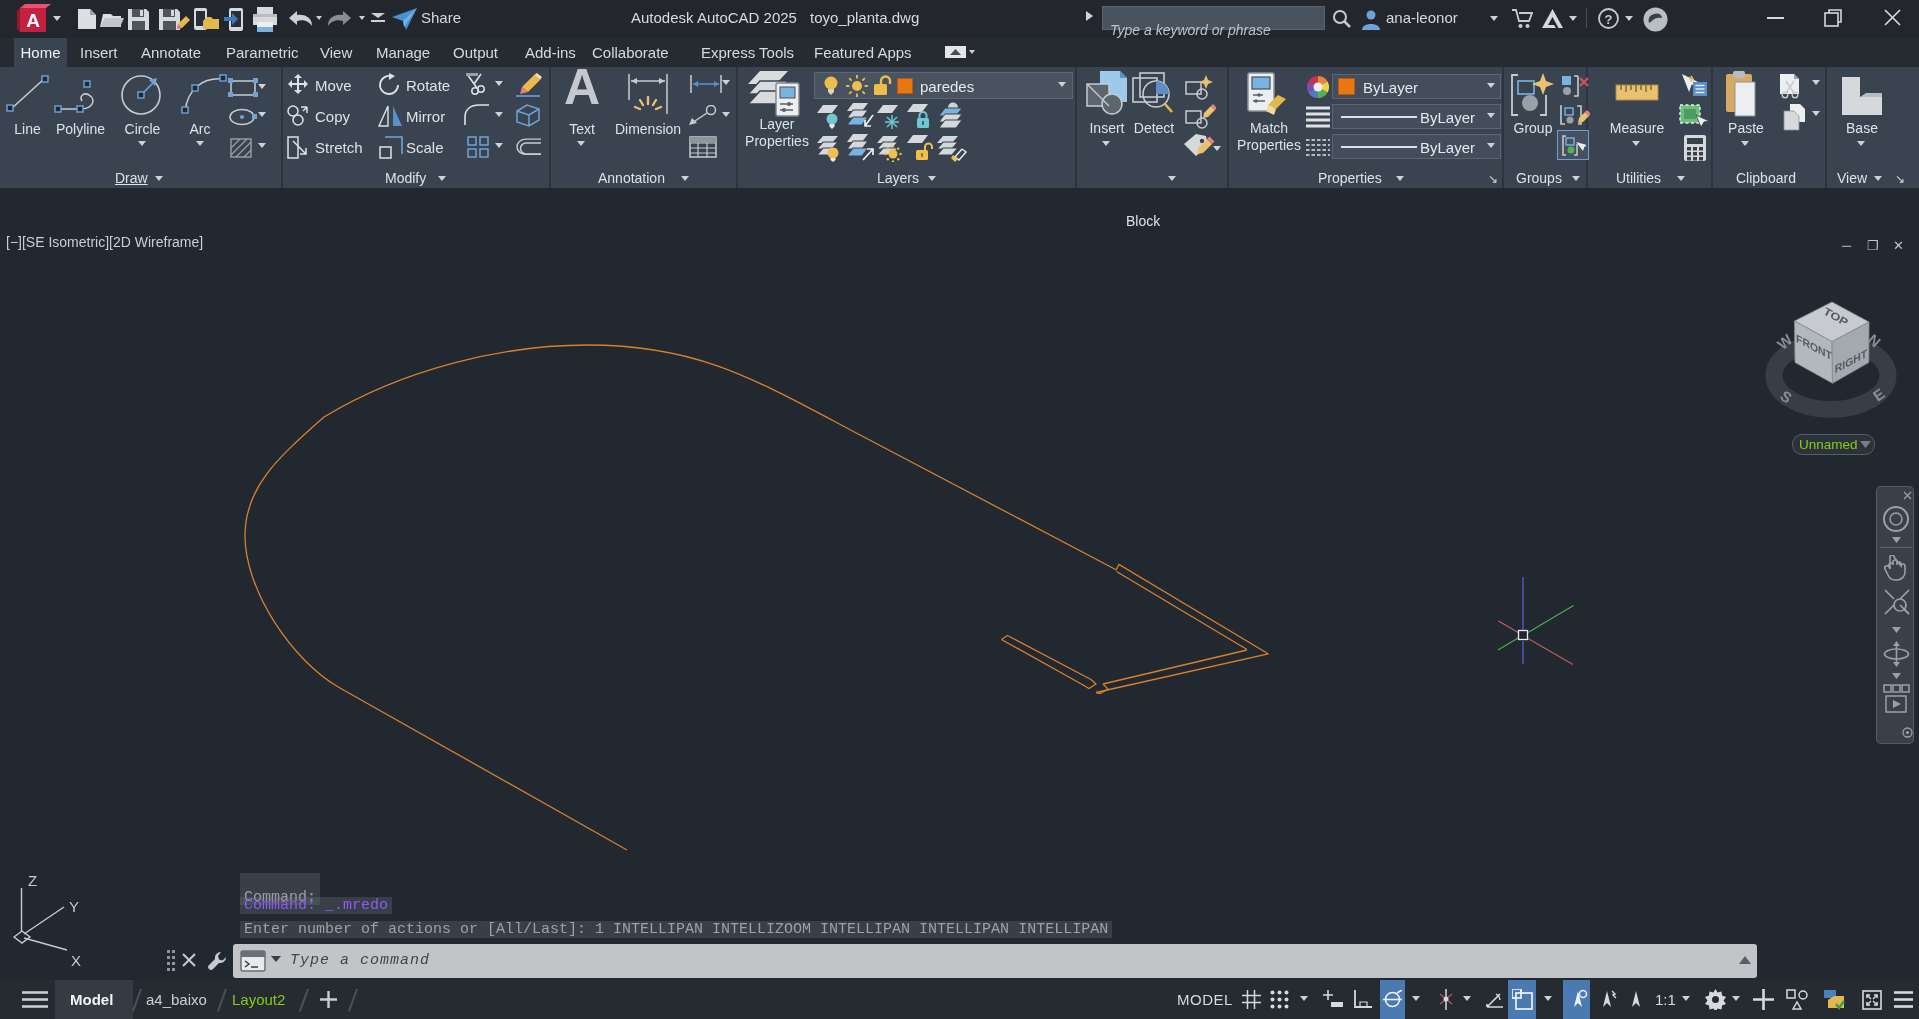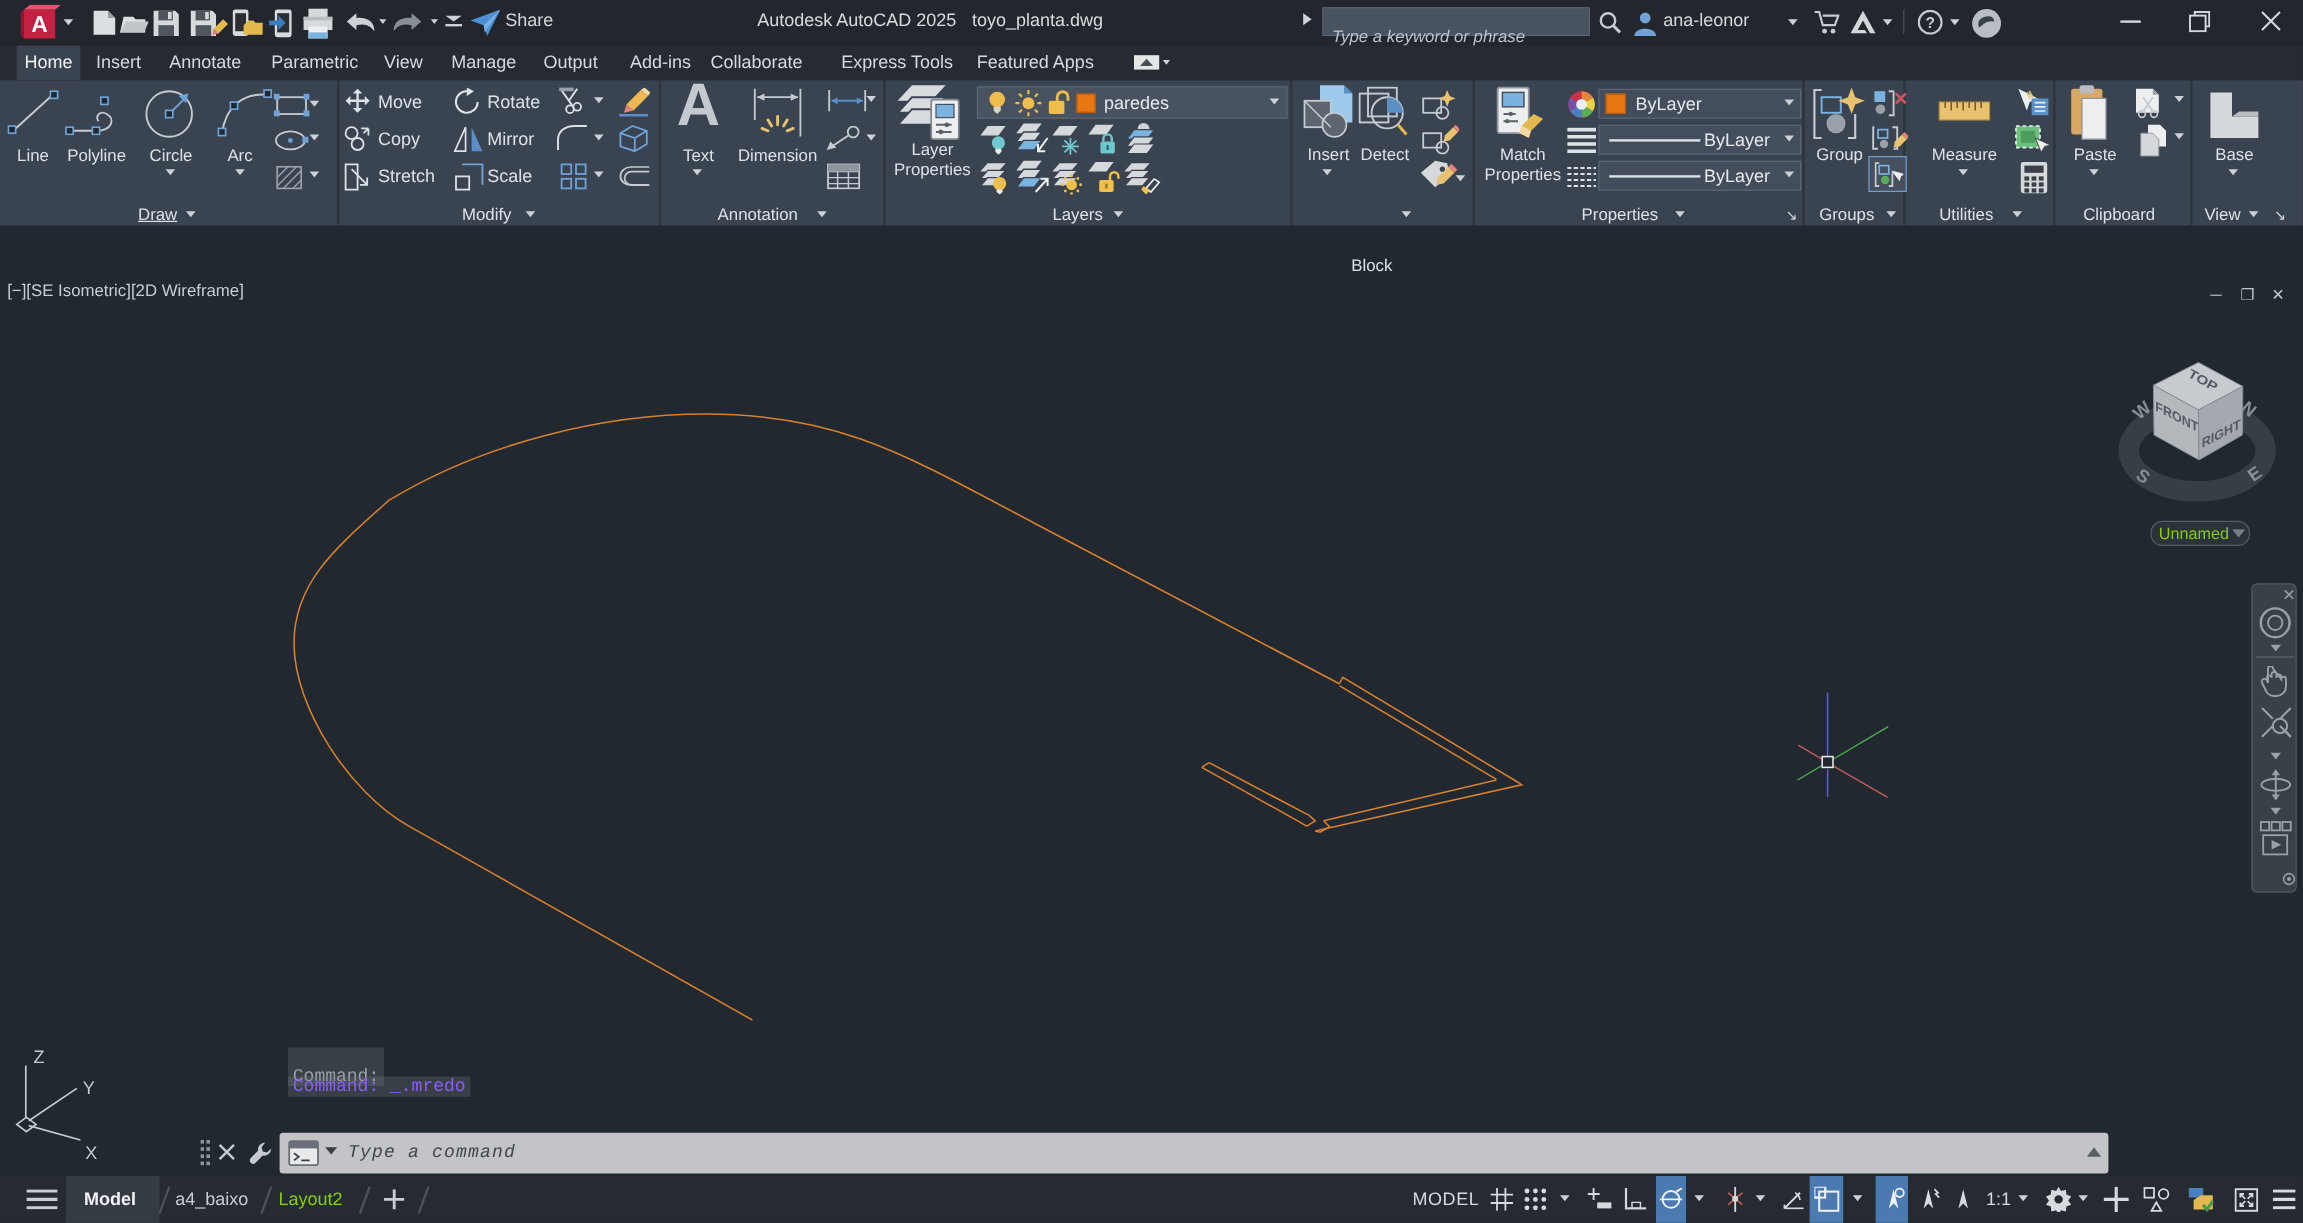--- a/index.html
+++ b/index.html
@@ -807,20 +807,21 @@
   <div class="abs" style="left:6px;top:234px;font-size:14px;color:#c9ced3;">[−][SE Isometric][2D Wireframe]</div>
 
   <div class="abs" style="left:1840px;top:238px;width:70px;height:16px;color:#c0c5ca;font-size:13px;">
     <span style="position:absolute;left:2px;top:0;">─</span>
     <span style="position:absolute;left:27px;top:0;">❐</span>
     <span style="position:absolute;left:53px;top:0;">✕</span>
   </div>
 
   <div class="abs mono" style="left:240px;top:873px;font-size:15px;color:#9ba1a8;background:rgba(120,126,134,0.28);padding:16px 4px;height:17px;line-height:17px;">Command:</div>
   <div class="abs mono" style="left:240px;top:897px;font-size:15px;color:#8b5cf6;background:rgba(120,126,134,0.28);padding:0 4px;height:17px;line-height:17px;">Command: _.mredo</div>
+  <div class="abs mono" style="left:240px;top:921px;font-size:15px;color:#9ba1a8;background:rgba(120,126,134,0.28);padding:0 4px;height:17px;line-height:17px;">Enter number of actions or [All/Last]: 1 INTELLIPAN INTELLIZOOM INTELLIPAN INTELLIPAN INTELLIPAN</div>
 
   <div class="abs" id="cmdrow" style="left:160px;top:941px;width:1600px;height:39px;">
     <svg class="abs" style="left:7px;top:9px;" width="8" height="22" viewBox="0 0 8 22">
         <g fill="#8f959c">
           <rect x="0" y="0" width="3" height="3"></rect>
           <rect x="5" y="0" width="3" height="3"></rect>
           <rect x="0" y="6" width="3" height="3"></rect>
           <rect x="5" y="6" width="3" height="3"></rect>
           <rect x="0" y="12" width="3" height="3"></rect>
           <rect x="5" y="12" width="3" height="3"></rect>

